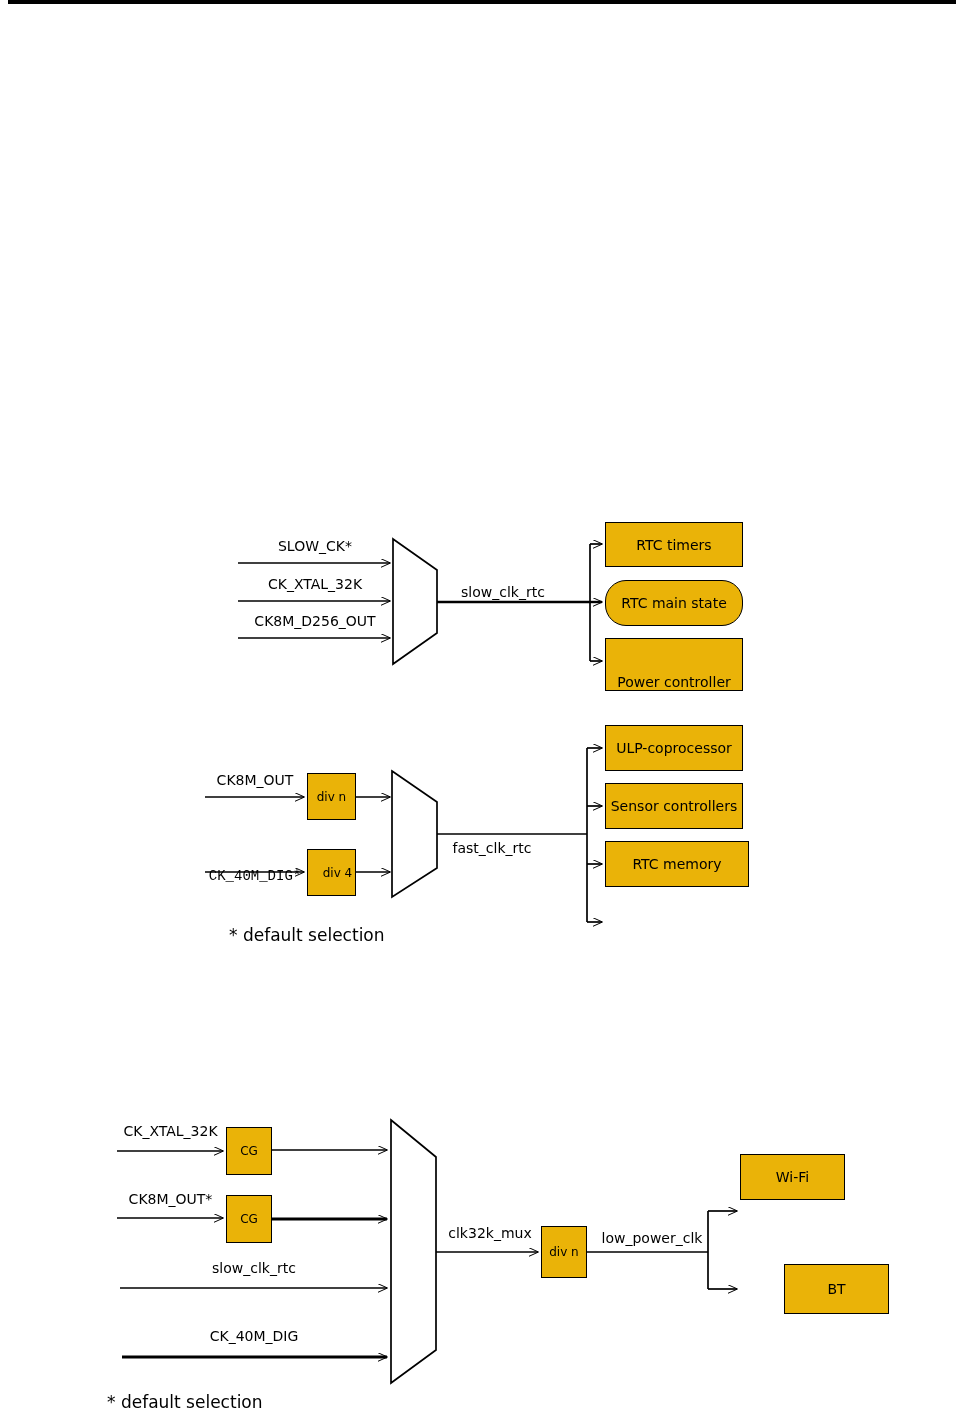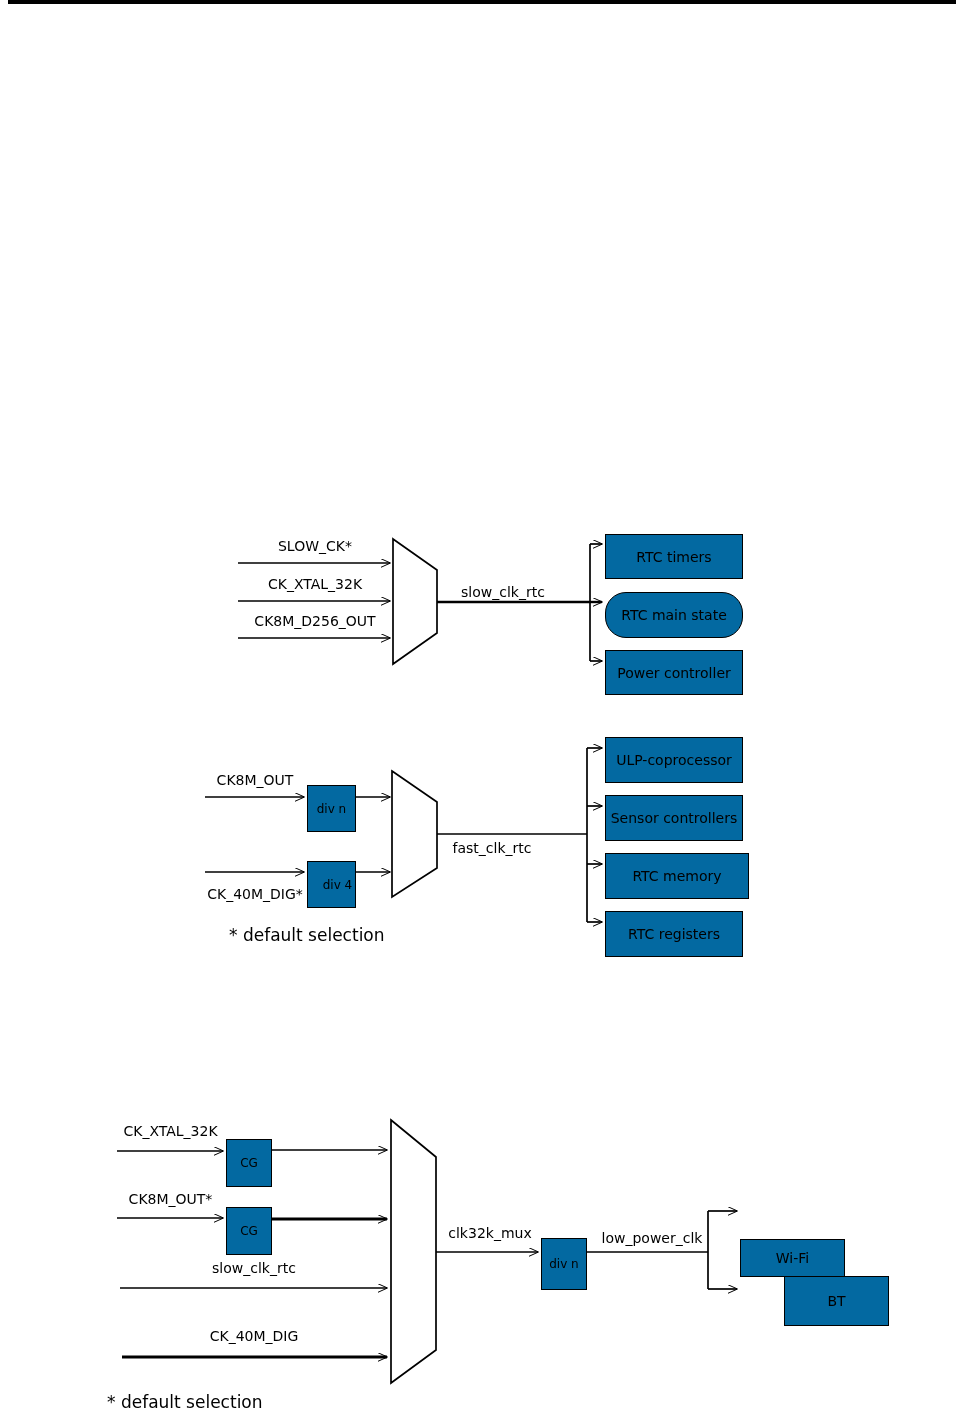--- a/index.html
+++ b/index.html
@@ -30,28 +30,27 @@
   .lbl {
     position: absolute;
     font-size: 14px;
     line-height: 16px;
     text-align: center;
     white-space: nowrap;
   }
   .box {
     position: absolute;
     border: 1.6px solid #000000;
-    background: #0369a1;
+    background: #eab308;
     display: flex;
     align-items: center;
     justify-content: center;
     font-size: 14px;
     white-space: nowrap;
     box-sizing: border-box;
-    margin-top: 12px;
   }
   .smallbox { font-size: 12px; }
   .fnote {
     position: absolute;
     font-size: 17px;
     white-space: nowrap;
     text-align: left;
   }
 </style>
 </head>
@@ -114,47 +113,44 @@
   <div class="lbl" style="left:238px; top:576px; width:154px;">CK_XTAL_32K</div>
   <div class="lbl" style="left:238px; top:613px; width:154px;">CK8M_D256_OUT</div>
   <div class="lbl" style="left:428px; top:584px; width:150px;">slow_clk_rtc</div>
 
   <div class="box" style="left:605px; top:522px; width:138px; height:45px;">
     <span>RTC timers</span>
   </div>
   <div class="box" style="left:605px; top:580px; width:138px; height:46px;border-radius:21px;">
     <span>RTC main state</span>
   </div>
-  <div class="box" style="left:605px; top:638px; width:138px; height:45px;">
+  <div class="box" style="left:605px; top:638px; width:138px; height:53px;align-items:flex-end;">
     <span>Power controller</span>
   </div>
 
   <div class="lbl" style="left:205px; top:772px; width:100px;">CK8M_OUT</div>
-  <div class="lbl" style="left:205px; top:886px; width:100px;">CK_40M_DIG*</div>
+  <div class="lbl" style="left:205px; top:868px; width:100px;font-family:Liberation Mono, monospace;">CK_40M_DIG*</div>
 
   <div class="box smallbox" style="left:307px; top:773px; width:49px; height:47px;">
     <span>div n</span>
   </div>
   <div class="box smallbox" style="left:307px; top:849px; width:49px; height:47px;padding-left:12px;">
     <span>div 4</span>
   </div>
 
   <div class="lbl" style="left:442px; top:817px; width:100px;margin-top:23px;">fast_clk_rtc</div>
 
   <div class="box" style="left:605px; top:725px; width:138px; height:46px;">
     <span>ULP-coprocessor</span>
   </div>
   <div class="box" style="left:605px; top:783px; width:138px; height:46px;">
     <span>Sensor controllers</span>
   </div>
   <div class="box" style="left:605px; top:841px; width:144px; height:46px;">
     <span>RTC memory</span>
-  </div>
-  <div class="box" style="left:605px; top:899px; width:138px; height:46px;">
-    <span>RTC registers</span>
   </div>
 
   <div class="fnote" style="left:229px; top:925px;">* default selection</div>
 
   <div class="lbl" style="left:117px; top:1123px; width:107px;">CK_XTAL_32K</div>
   <div class="lbl" style="left:117px; top:1191px; width:107px;">CK8M_OUT*</div>
   <div class="lbl" style="left:120px; top:1260px; width:268px;">slow_clk_rtc</div>
   <div class="lbl" style="left:120px; top:1328px; width:268px;">CK_40M_DIG</div>
 
   <div class="box smallbox" style="left:226px; top:1127px; width:46px; height:48px;">
@@ -165,21 +161,21 @@
   </div>
 
   <div class="lbl" style="left:440px; top:1225px; width:100px;">clk32k_mux</div>
 
   <div class="box smallbox" style="left:541px; top:1226px; width:46px; height:52px;">
     <span>div n</span>
   </div>
 
   <div class="lbl" style="left:597px; top:1230px; width:110px;">low_power_clk</div>
 
-  <div class="box" style="left:740px; top:1227px; width:105px; height:38px;">
+  <div class="box" style="left:740px; top:1154px; width:105px; height:46px;">
     <span>Wi-Fi</span>
   </div>
   <div class="box" style="left:784px; top:1264px; width:105px; height:50px;">
     <span>BT</span>
   </div>
 
   <div class="fnote" style="left:107px; top:1392px;">* default selection</div>
 
 </div>
 

